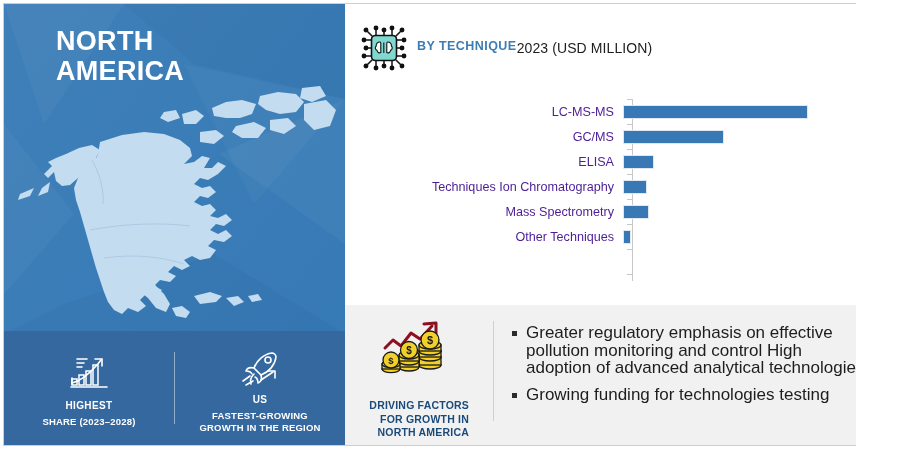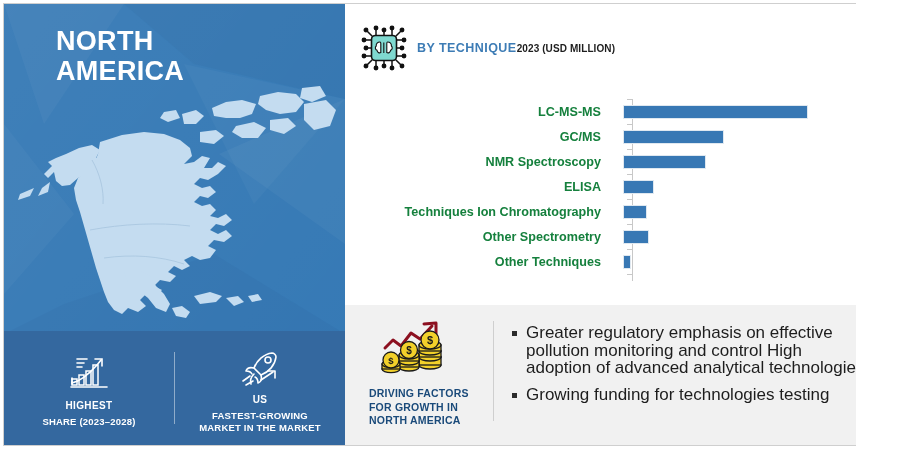--- a/index.html
+++ b/index.html
@@ -83,40 +83,39 @@
   .chart-head{
     position:absolute;left:16px;top:21px;
     display:flex;align-items:center;gap:10px;
   }
   .chip-icon{width:46px;height:46px;flex:none;}
   .head-text{display:flex;flex-direction:row;line-height:1.12;}
   .head-title{
     color:#3d7cb5;font-size:12.5px;font-weight:bold;letter-spacing:.45px;
   }
   .head-sub{
-    color:#1d1d1d;font-size:10px;font-weight:bold;letter-spacing:.1px;margin-top:2px;
+    color:#1d1d1d;font-size:14px;font-weight:normal;letter-spacing:.1px;margin-top:2px;
   }
 
   .bars{
     position:absolute;left:16px;top:95px;
     width:500px;height:190px;
   }
   .bar-row{
     display:flex;align-items:center;
     height:25px;margin-bottom:0px;
   }
   .bar-label{
     width:262px;
     text-align:right;
-    padding-right:22px;
+    padding-right:9px;
     font-size:12.6px;
-    color:#15803d;
+    color:#4c1d95;
     white-space:nowrap;
     box-sizing:border-box;
-    font-weight:bold;
   }
   .bar-track{
     position:relative;
     flex:1;height:100%;
     display:flex;align-items:center;
   }
   .bar-fill{
     height:14px;
     background:#3878b4;
     border:1px solid #dfe8f0;
@@ -143,25 +142,25 @@
     display:flex;align-items:flex-start;
   }
   .drivers-left{
     width:148px;
     display:flex;flex-direction:column;align-items:center;
     padding-top:14px;
     flex:none;
   }
   .coins-icon{width:78px;height:58px;}
   .drivers-caption{
-    margin-top:10px;
+    margin-top:22px;
     color:#1a4a7a;
     font-size:10.5px;font-weight:bold;line-height:13.5px;
     letter-spacing:.2px;
-    text-align:left;
+    text-align:right;
     white-space:pre-line;
     width:100px;
   }
   .drivers-divider{
     width:1px;height:100px;background:#cfcfcf;margin-top:16px;flex:none;
   }
   .drivers-list{
     padding:19px 16px 0 18px;
     flex:1;
   }
@@ -314,21 +313,21 @@
                 <path d="M17 26 C14 29 13 33 14 36"></path>
                 <line x1="6" y1="33" x2="13" y2="28"></line>
                 <line x1="9" y1="37" x2="16" y2="33"></line>
                 <path d="M24 32 L36 24"></path>
                 <path d="M31 23 L38 23 L38 30"></path>
               </g>
             </svg>
           </div>
           <div class="stat-title">US</div>
           <div class="stat-sub">FASTEST-GROWING
-MARKET IN THE MARKET</div>
+GROWTH IN THE REGION</div>
         </div>
 
       </div>
     </div>
   </div>
 
   <div class="right-panel">
 
     <div class="chart-area">
 
@@ -400,39 +399,33 @@
                 <div class="bar-fill" style="width: 185px; background: rgb(56, 120, 180);"></div>
               </div>
             </div>
             <div class="bar-row">
               <div class="bar-label">GC/MS</div>
               <div class="bar-track">
                 <div class="bar-fill" style="width: 101px; background: rgb(56, 120, 180);"></div>
               </div>
             </div>
             <div class="bar-row">
-              <div class="bar-label">NMR Spectroscopy</div>
-              <div class="bar-track">
-                <div class="bar-fill" style="width: 83px; background: rgb(56, 120, 180);"></div>
-              </div>
-            </div>
-            <div class="bar-row">
               <div class="bar-label">ELISA</div>
               <div class="bar-track">
                 <div class="bar-fill" style="width: 31px; background: rgb(56, 120, 180);"></div>
               </div>
             </div>
             <div class="bar-row">
               <div class="bar-label">Techniques Ion Chromatography</div>
               <div class="bar-track">
                 <div class="bar-fill" style="width: 24px; background: rgb(56, 120, 180);"></div>
               </div>
             </div>
             <div class="bar-row">
-              <div class="bar-label">Other Spectrometry</div>
+              <div class="bar-label">Mass Spectrometry</div>
               <div class="bar-track">
                 <div class="bar-fill" style="width: 26px; background: rgb(56, 120, 180);"></div>
               </div>
             </div>
             <div class="bar-row">
               <div class="bar-label">Other Techniques</div>
               <div class="bar-track">
                 <div class="bar-fill" style="width: 8px; background: rgb(56, 120, 180);"></div>
               </div>
             </div>

